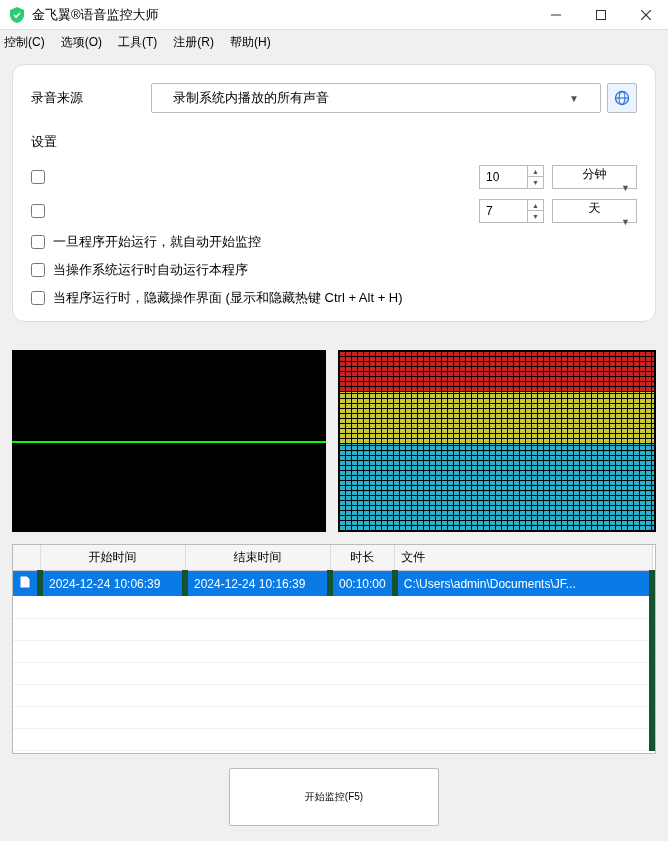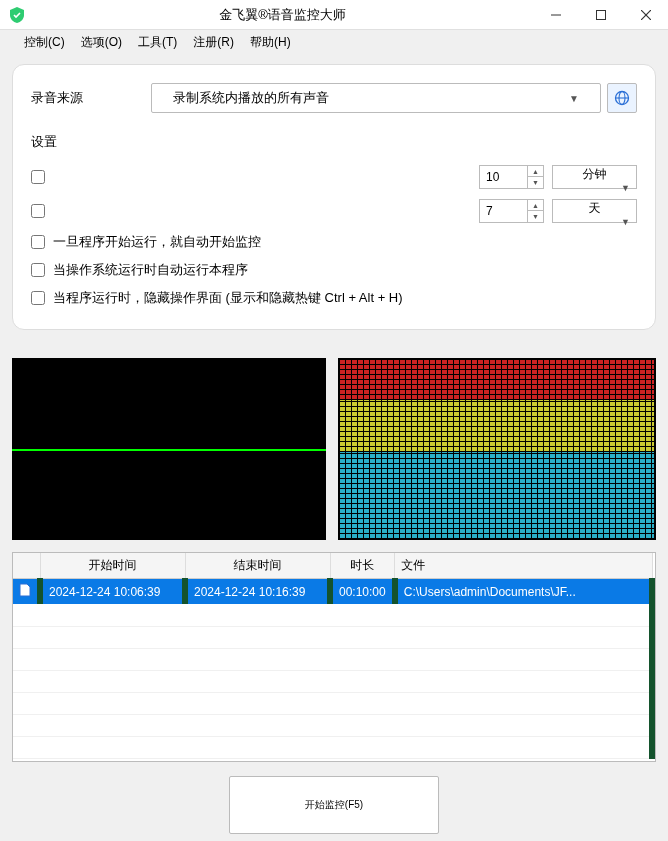--- a/index.html
+++ b/index.html
@@ -11,39 +11,38 @@
       height: 841px;
       overflow: hidden;
     }
     .titlebar {
       height: 30px;
       background: #fff;
       display: flex;
       align-items: center;
       padding-left: 8px;
       border-bottom: 1px solid #e0e0e0;
-      text-align: center;
     }
     .titlebar .app-icon {
       width: 18px; height: 18px;
       margin-right: 6px;
       display: inline-flex; align-items: center; justify-content: center;
     }
     .titlebar .title { flex: 1; font-size: 13px; }
     .titlebar .win-btn {
       width: 45px; height: 30px;
       display: flex; align-items: center; justify-content: center;
       cursor: pointer;
     }
     .menubar {
       height: 24px;
       background: #f0f0f0;
       display: flex;
       align-items: center;
-      padding-left: 20px;
+      padding-left: 0;
       gap: 8px;
       font-size: 12px;
     }
     .menubar .menu-item { padding: 2px 4px; cursor: pointer; }
     .content { padding: 10px 12px; }
     .panel {
       background: #fff;
       border: 1px solid #ddd;
       border-radius: 12px;
       padding: 18px 18px 14px 18px;
@@ -252,21 +251,21 @@
     <div class="opt-row">
       <input type="checkbox" style="">
       <span class="opt-label">一旦程序开始运行，就自动开始监控</span>
     </div>
 
     <div class="opt-row">
       <input type="checkbox" style="">
       <span class="opt-label">当操作系统运行时自动运行本程序</span>
     </div>
 
-    <div class="opt-row" style="margin-bottom:8px;">
+    <div class="opt-row" style="margin-bottom:0;">
       <input type="checkbox" style="">
       <span class="opt-label">当程序运行时，隐藏操作界面 (显示和隐藏热键 Ctrl + Alt + H)</span>
     </div>
 
   </div>
 
 </div>
 
 <div class="vis-row">
   <div class="waveform">

